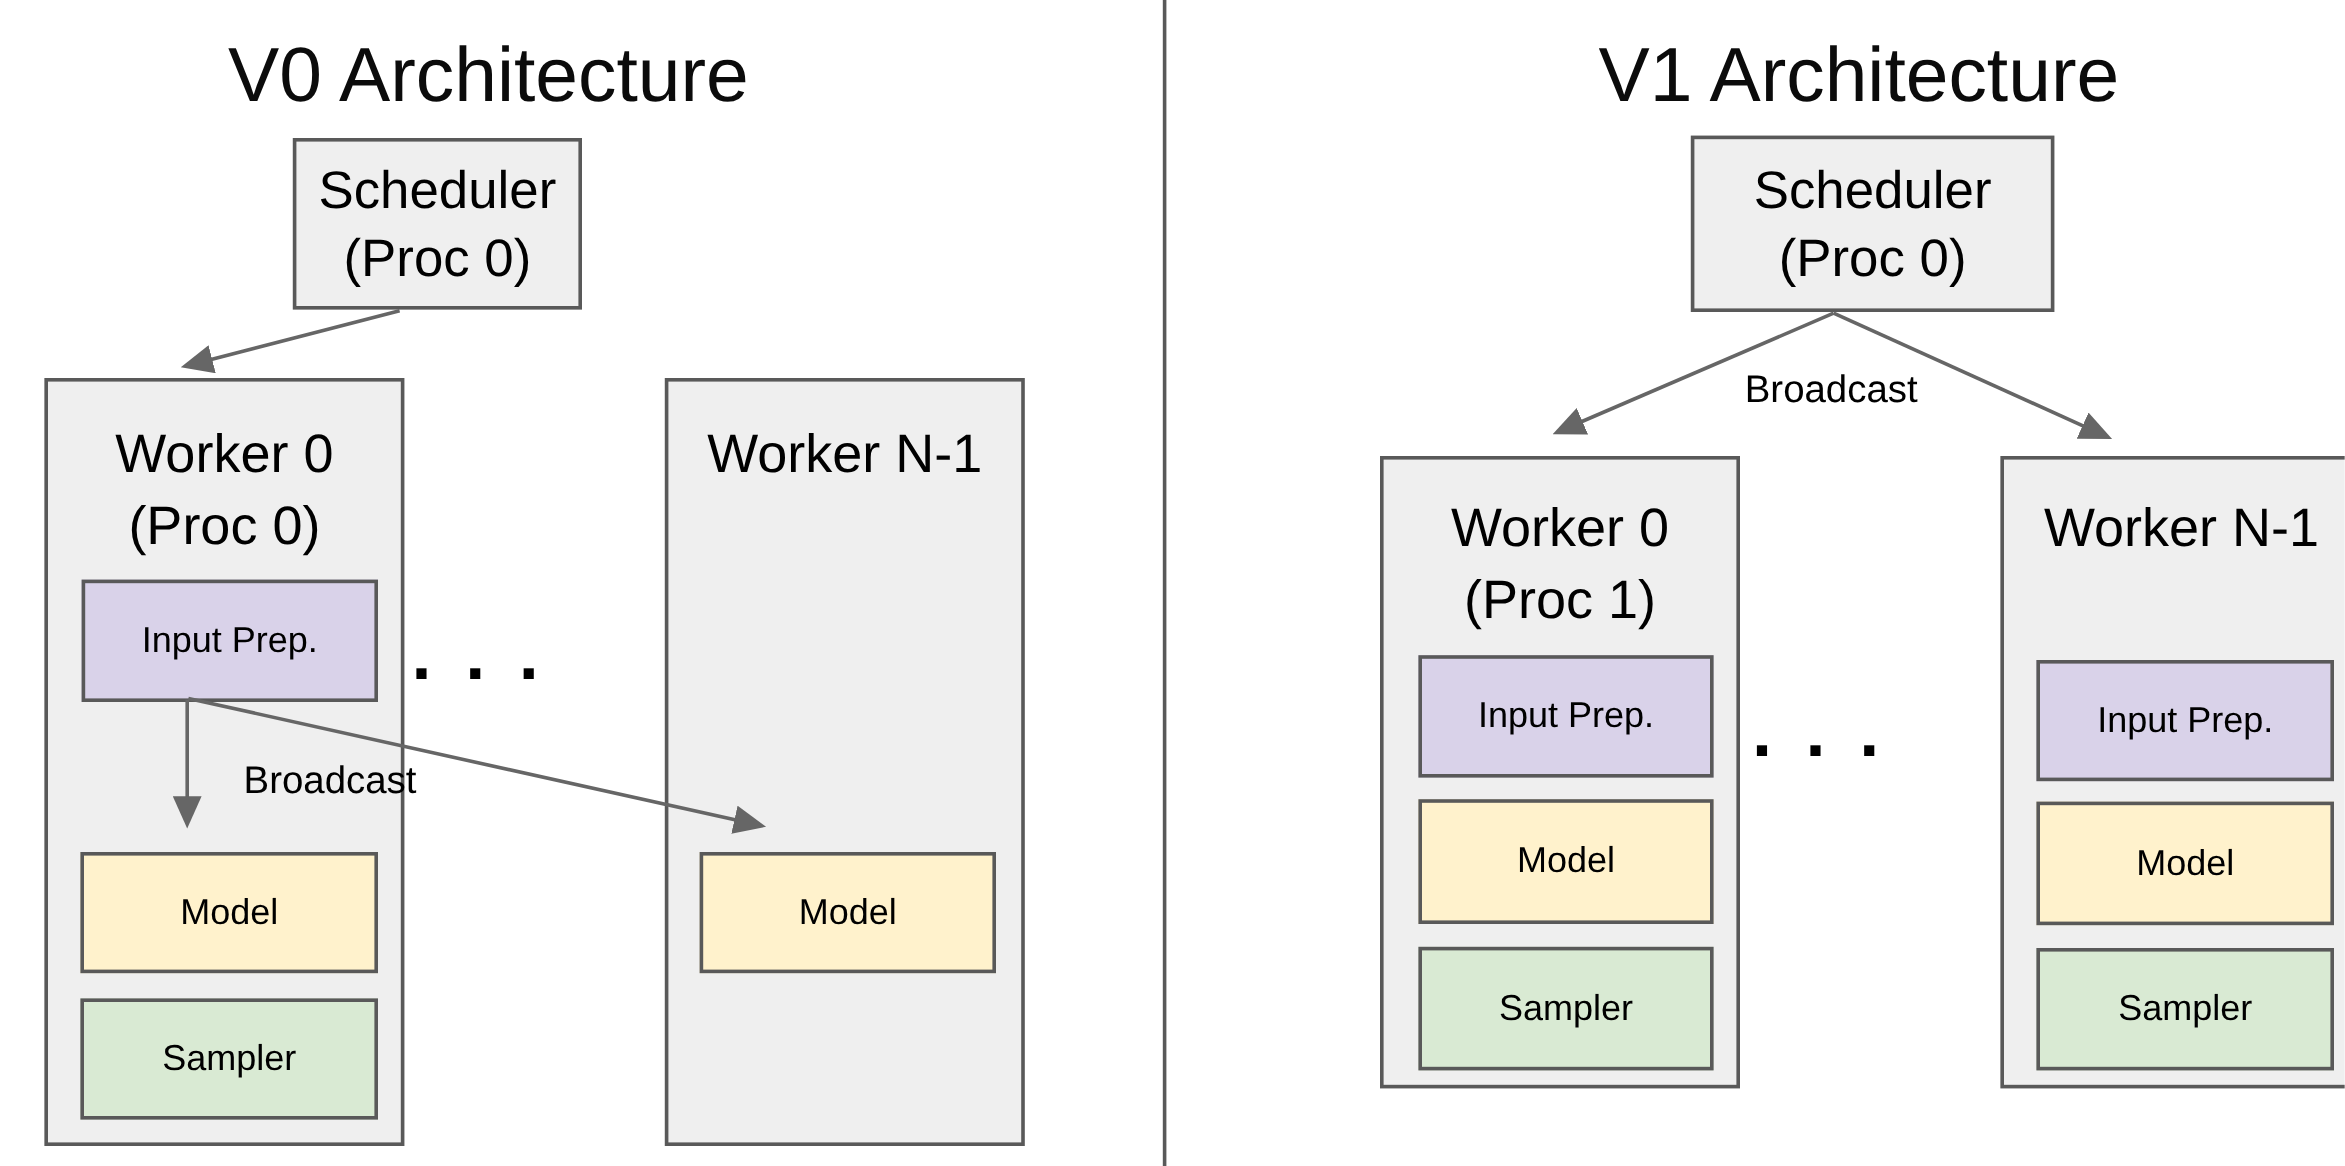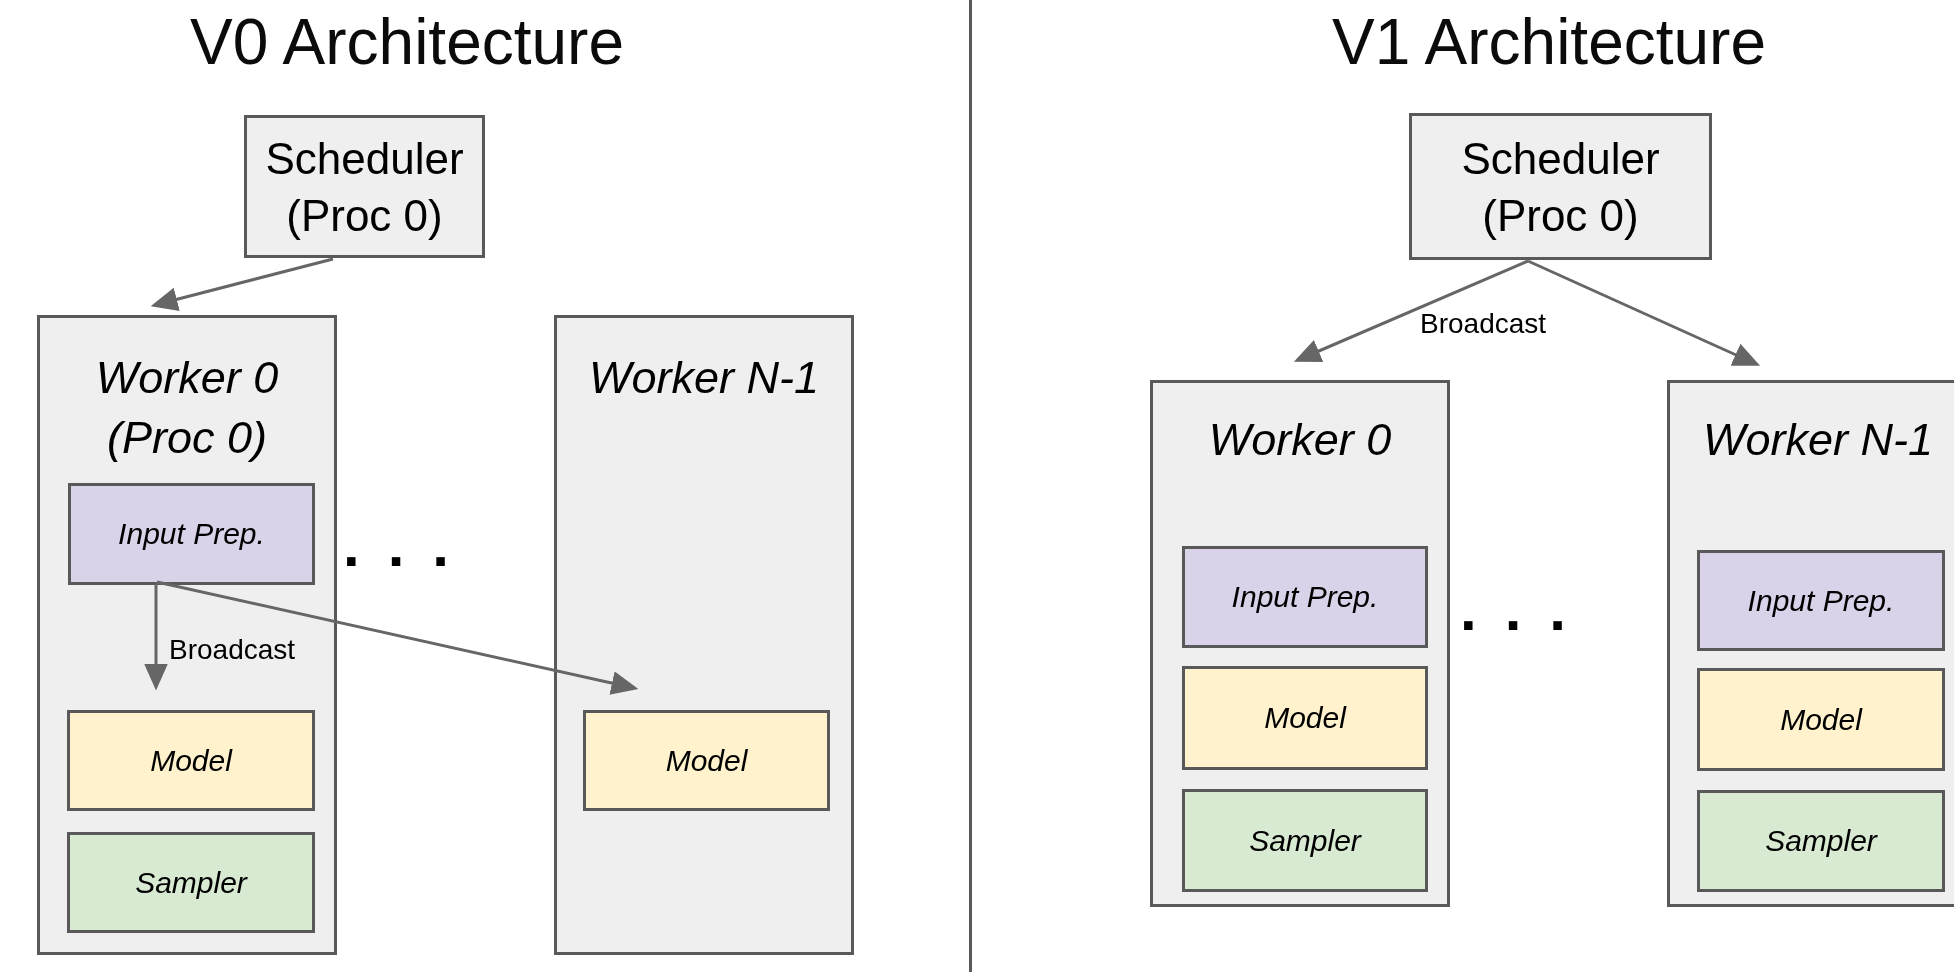--- a/index.html
+++ b/index.html
@@ -13,45 +13,45 @@
   }
   html,body{margin:0;padding:0;background:#ffffff;}
   .canvas{
     position:relative;width:1954px;height:972px;overflow:hidden;
     background:#ffffff;color:var(--text);
     font-family:"Liberation Sans","DejaVu Sans",sans-serif;
   }
   .abs{position:absolute;box-sizing:border-box;}
   .panel-title{
     font-size:64px;line-height:72px;text-align:center;color:#0b0b0b;
-    white-space:nowrap;z-index:2;
+    white-space:nowrap;z-index:2;margin-top:20px;
   }
   .divider{width:3px;background:var(--box-border);z-index:1;}
   .gray-box{
     background:var(--box-fill);border:3px solid var(--box-border);z-index:2;margin-left:32px;
   }
   .scheduler{
     display:flex;flex-direction:column;align-items:center;justify-content:center;
     font-size:44px;line-height:57px;text-align:center;
   }
-  .worker{z-index:2;font-style:italic;}
+  .worker{z-index:2;}
   .worker-label{
     position:absolute;left:0;right:0;text-align:center;
     font-size:45px;line-height:60px;
   }
   .inner-box{
     position:absolute;box-sizing:border-box;border:3px solid var(--box-border);
     display:flex;align-items:center;justify-content:center;
     font-size:30px;line-height:46px;text-align:left;z-index:3;
   }
   .fill-purple{background:var(--input-prep-fill);}
   .fill-yellow{background:var(--model-fill);}
   .fill-green{background:var(--sampler-fill);}
   .broadcast{
-    font-size:28px;line-height:46px;white-space:nowrap;z-index:6;
+    font-size:32px;line-height:46px;text-align:center;white-space:nowrap;z-index:6;
   }
   .dots{
     font-size:60px;line-height:60px;font-weight:700;letter-spacing:28px;
     text-align:center;white-space:nowrap;z-index:2;
   }
   svg.arrows{
     position:absolute;left:0;top:0;width:1954px;height:972px;
     z-index:5;pointer-events:none;
   }
   svg.arrows line{stroke:var(--arrow);stroke-width:3;}
@@ -99,20 +99,21 @@
     <div class="abs gray-box scheduler" style="left:1377px;top:113px;width:303px;height:147px;">
       <div>Scheduler</div>
       <div>(Proc 0)</div>
     </div>
 
     <div class="abs broadcast" style="left:1420px;top:301px;width:212px;">Broadcast</div>
 
     <div class="abs gray-box worker" style="left:1118px;top:380px;width:300px;height:527px;">
       <div class="worker-label" style="top:27px;">
         <div>Worker 0</div>
+        <div>(Proc 1)</div>
       </div>
       <div class="inner-box fill-purple" style="left:29px;top:163px;width:246px;height:102px;">Input Prep.</div>
       <div class="inner-box fill-yellow" style="left:29px;top:283px;width:246px;height:104px;">Model</div>
       <div class="inner-box fill-green" style="left:29px;top:406px;width:246px;height:103px;">Sampler</div>
     </div>
 
     <div class="abs dots" style="left:1452px;top:580px;width:150px;">...</div>
 
     <div class="abs gray-box worker" style="left:1635px;top:380px;width:302px;height:527px;">
       <div class="worker-label" style="top:27px;">

